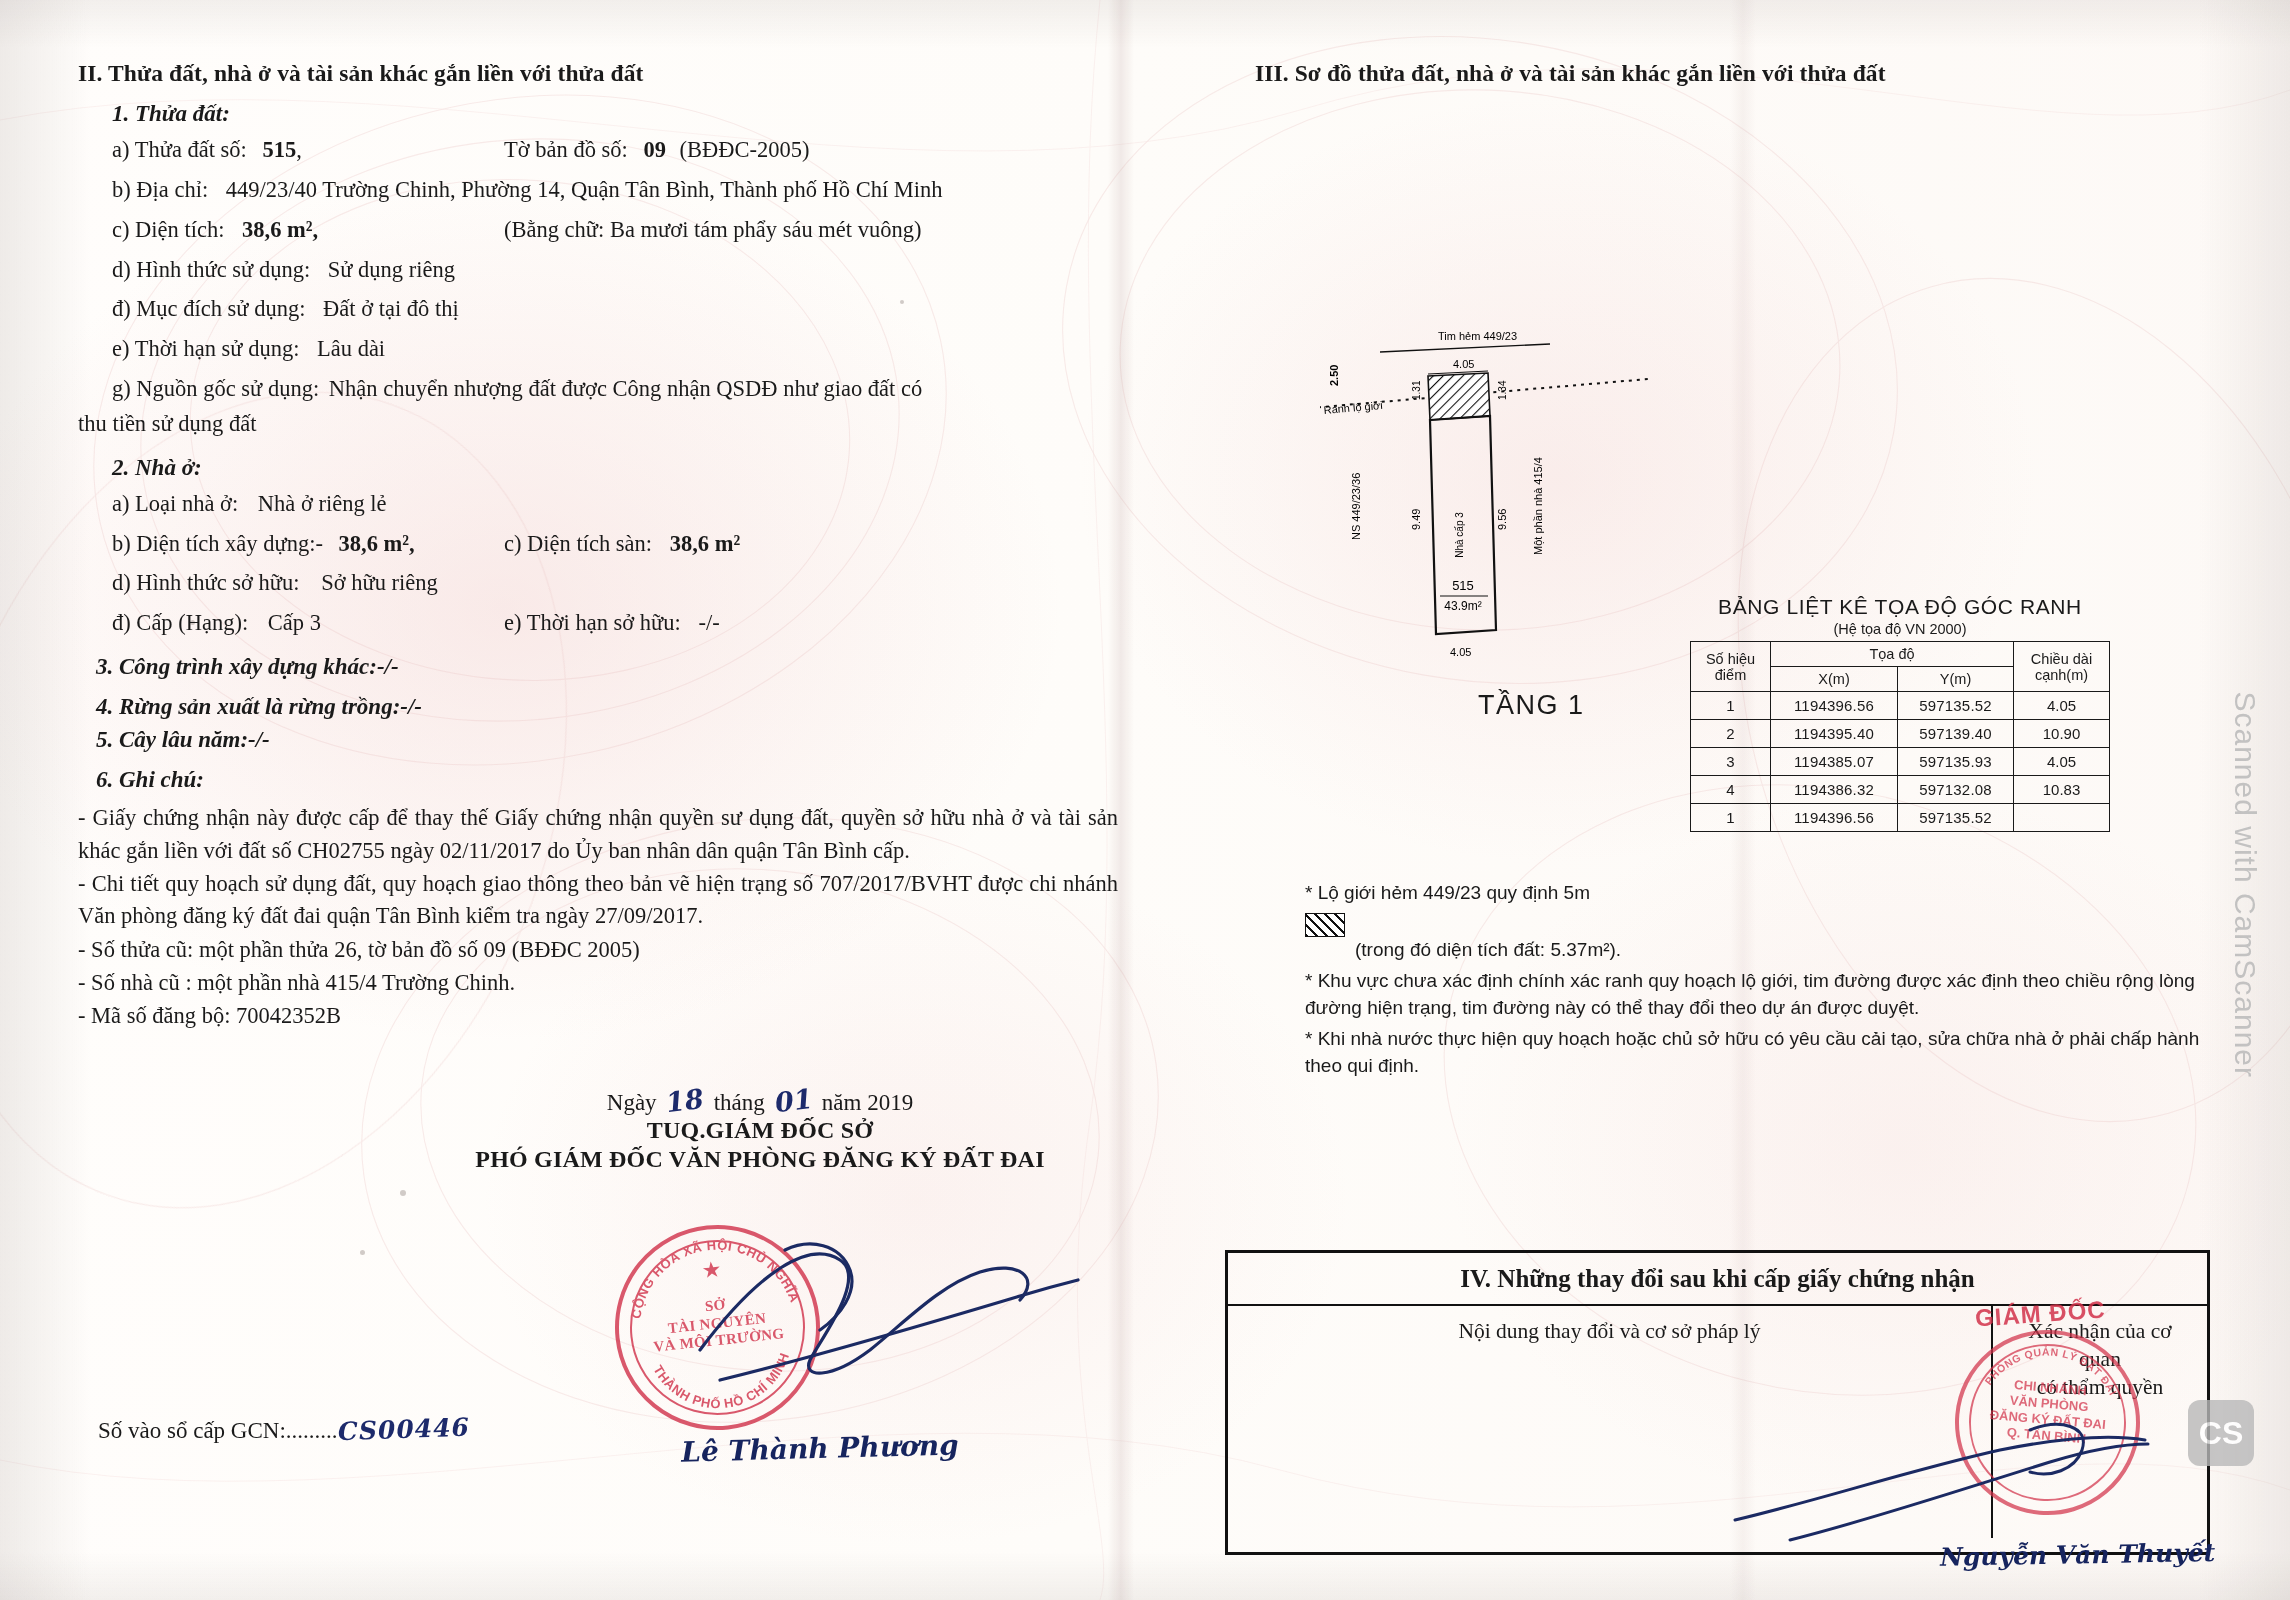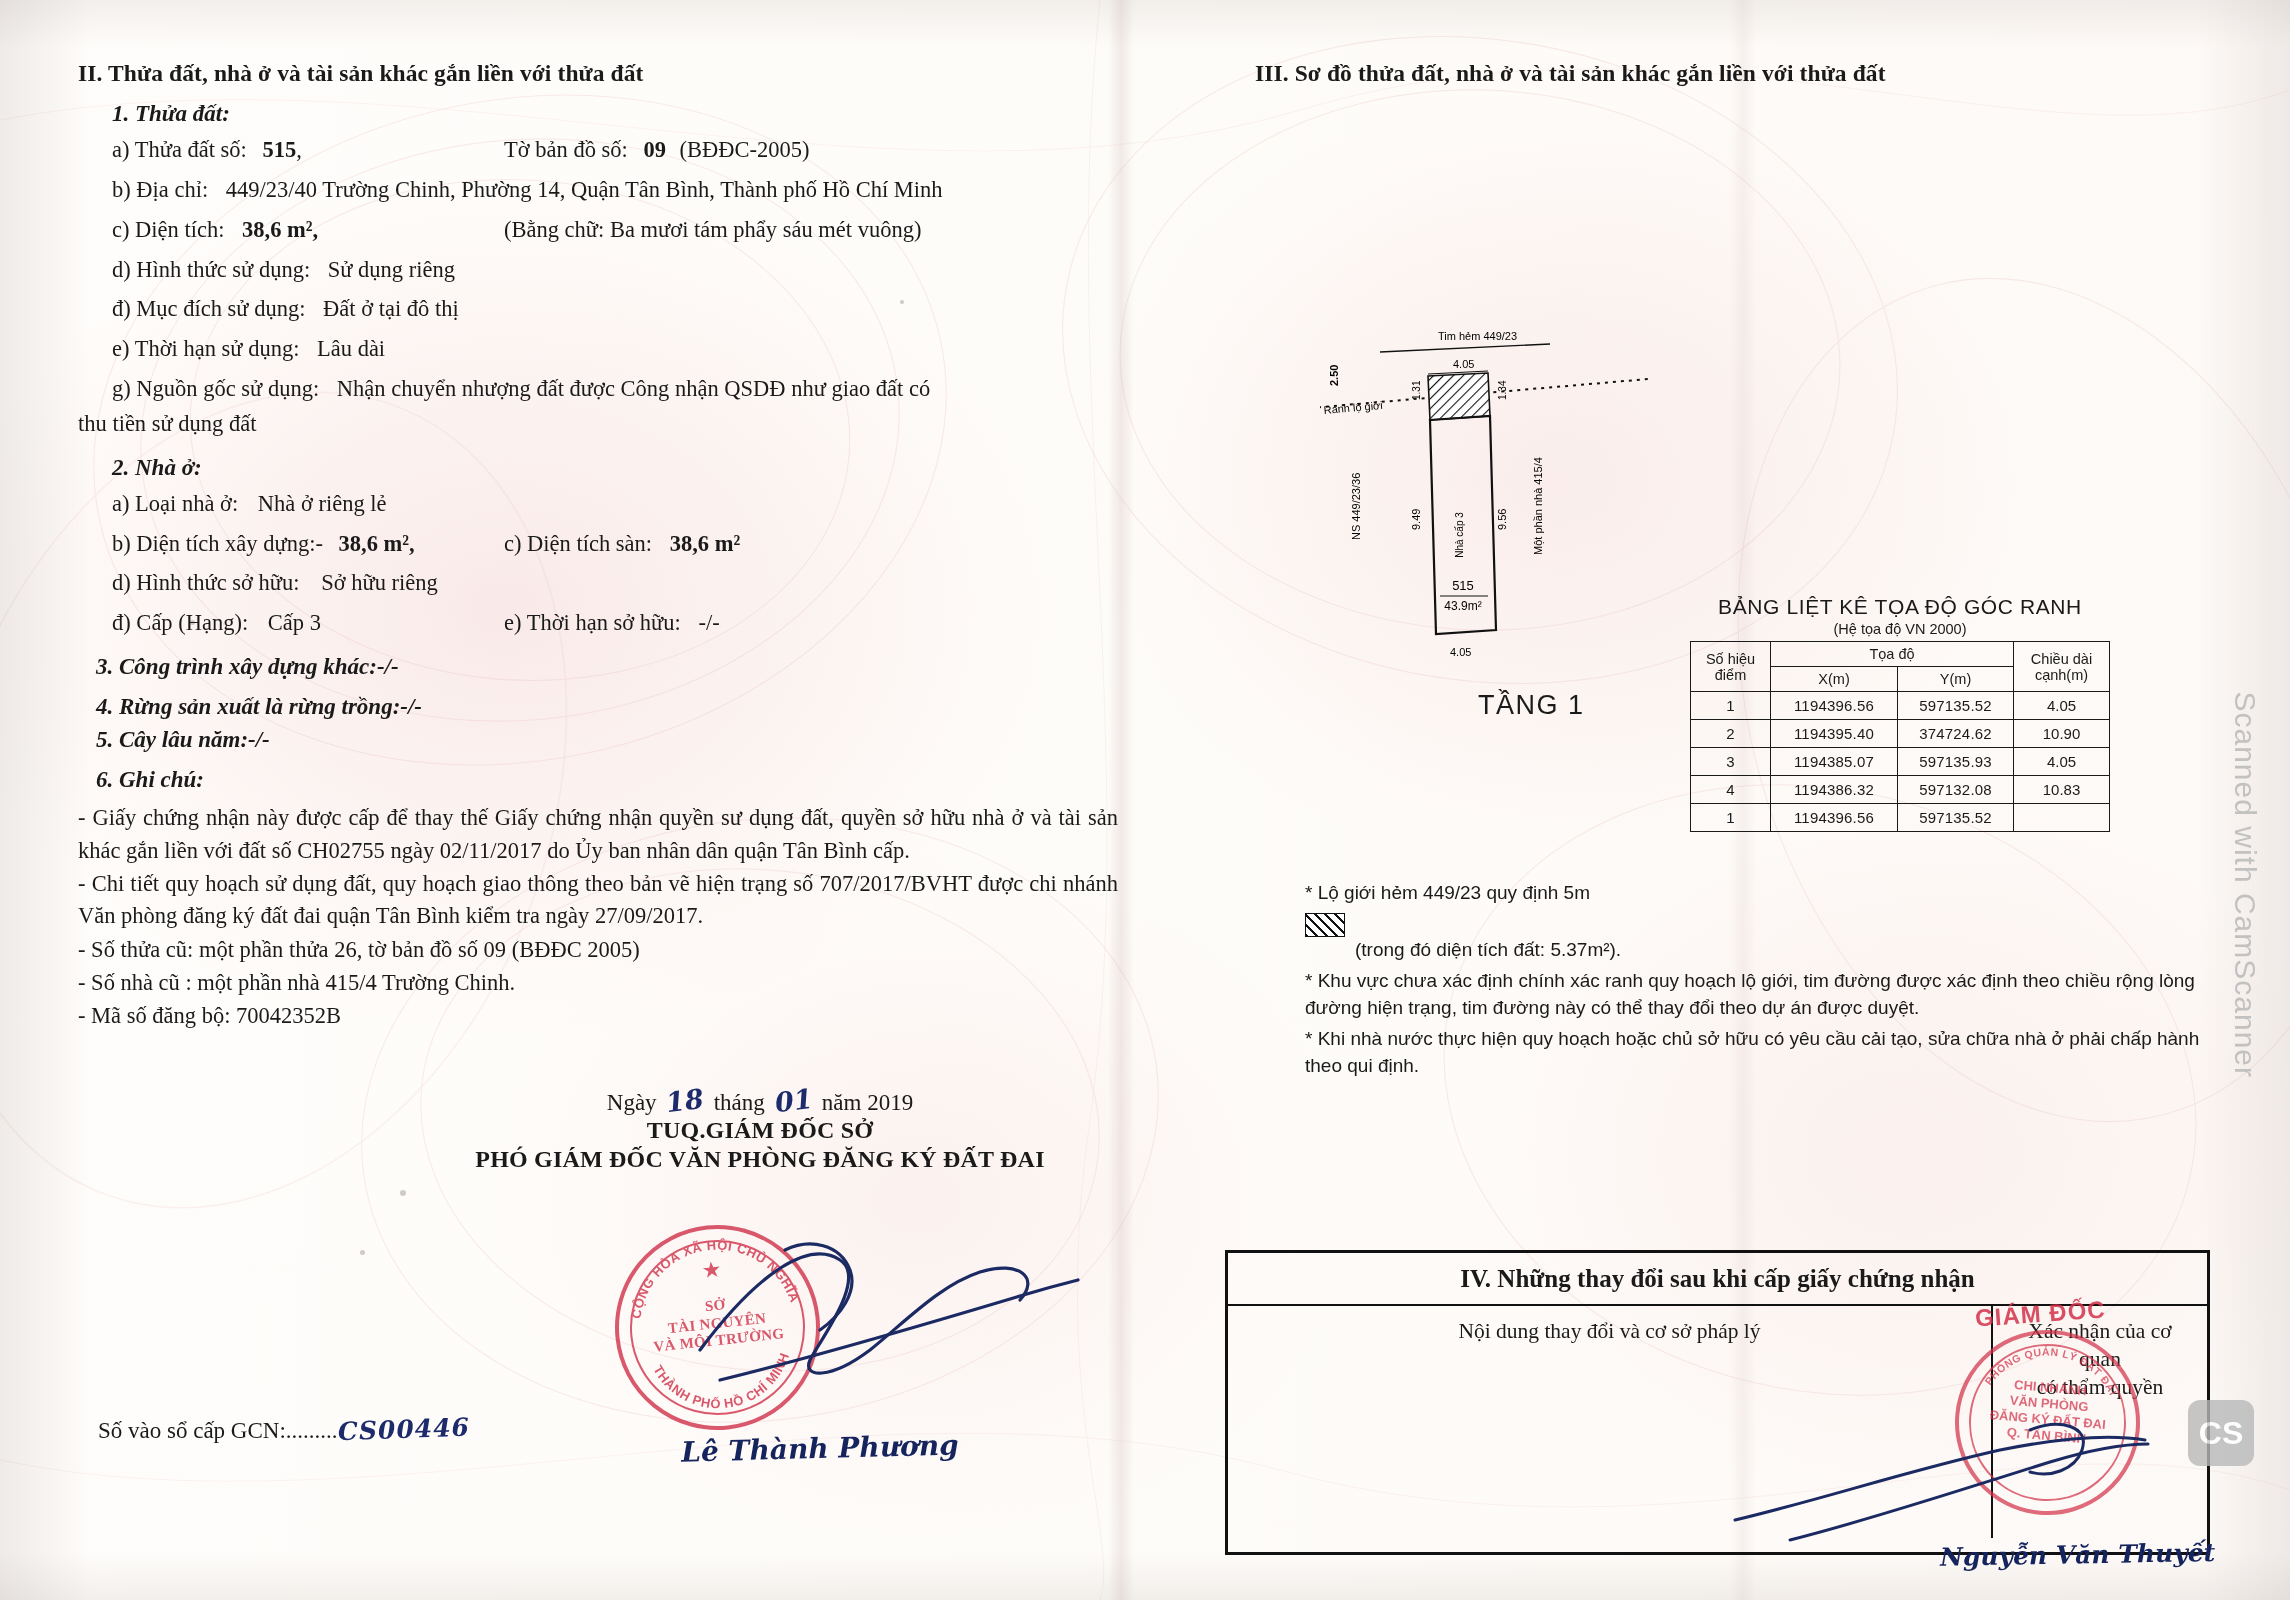--- a/index.html
+++ b/index.html
@@ -281,21 +281,21 @@
     <span style="margin-left:12px;">Đất ở tại đô thị</span>
   </div>
 
   <div class="line indent">
     <span>e) Thời hạn sử dụng:</span>
     <span style="margin-left:12px;">Lâu dài</span>
   </div>
 
   <div class="line indent">
     <span>g) Nguồn gốc sử dụng:</span>
-    <span style="margin-left:12px;font-family:Liberation Serif, serif;">Nhận chuyển nhượng đất được Công nhận QSDĐ như giao đất có</span>
+    <span style="margin-left:4px;font-family:Liberation Serif, serif;">Nhận chuyển nhượng đất được Công nhận QSDĐ như giao đất có</span>
   </div>
   <div class="line" style="margin-top:2px;">thu tiền sử dụng đất</div>
 
   <div class="sub-head indent">2. Nhà ở:</div>
 
   <div class="line indent">
     <span>a) Loại nhà ở:</span>
     <span style="margin-left:14px;">Nhà ở riêng lẻ</span>
   </div>
 
@@ -440,21 +440,21 @@
     <tbody>
       <tr>
         <td>1</td>
         <td class="num">1194396.56</td>
         <td class="num">597135.52</td>
         <td rowspan="1">4.05</td>
       </tr>
       <tr>
         <td>2</td>
         <td class="num">1194395.40</td>
-        <td class="num">374724.62</td>
+        <td class="num">597139.40</td>
         <td>10.90</td>
       </tr>
       <tr>
         <td>3</td>
         <td class="num">1194385.07</td>
         <td class="num">597135.93</td>
         <td>4.05</td>
       </tr>
       <tr>
         <td>4</td>

